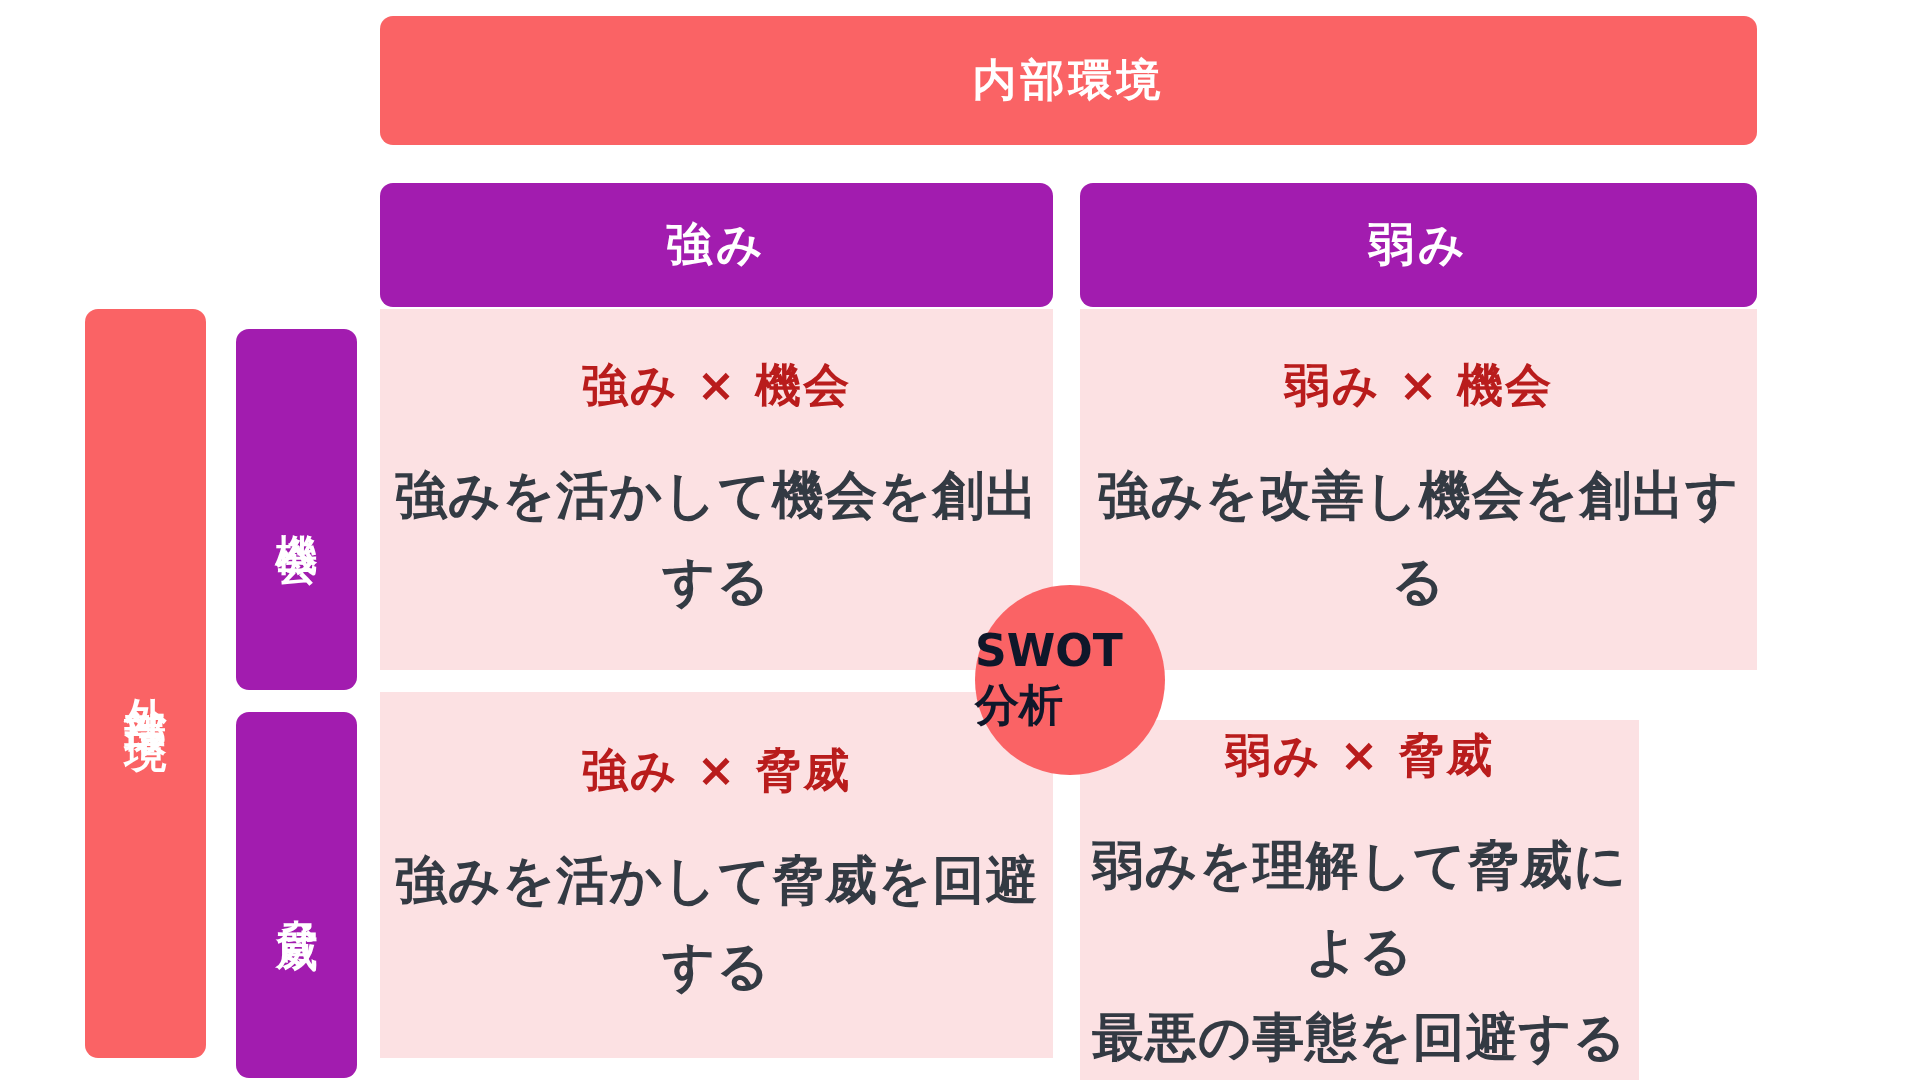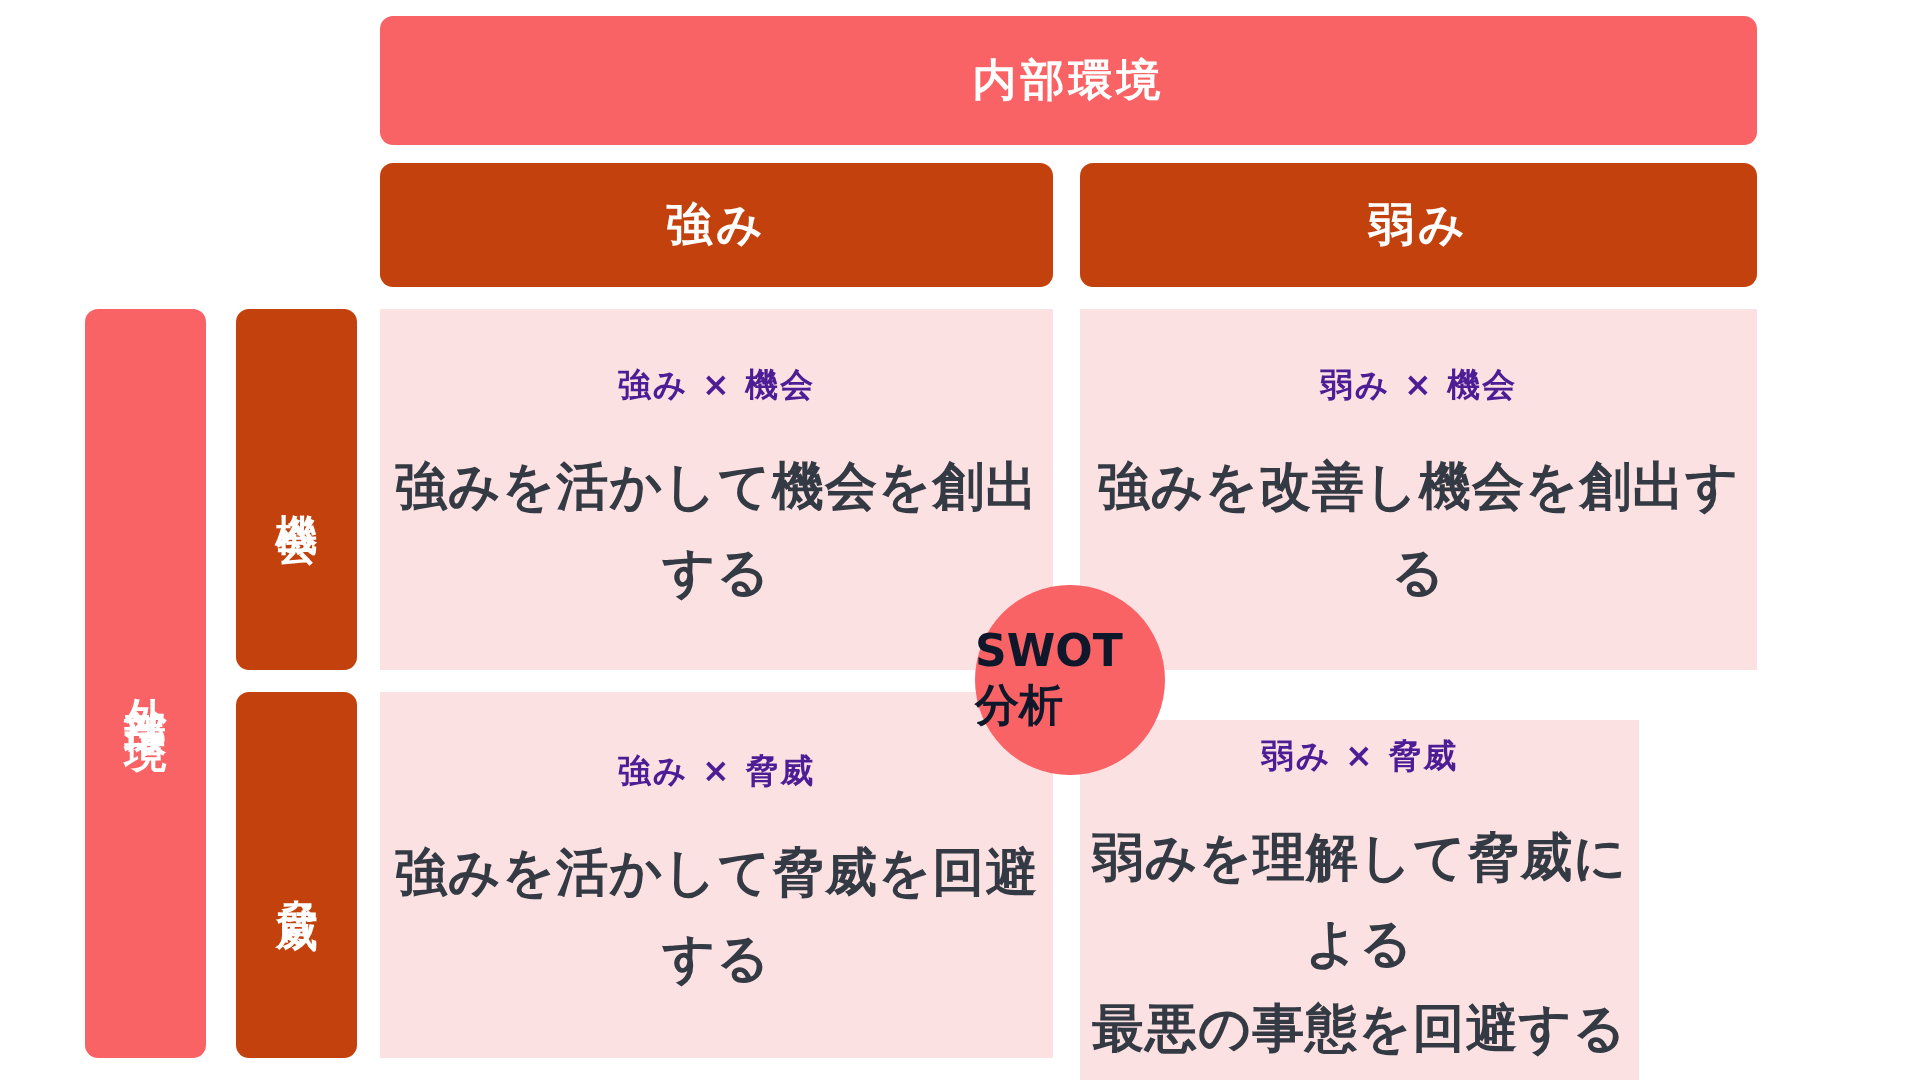--- a/index.html
+++ b/index.html
@@ -12,21 +12,21 @@
     position: relative;
     width: 1920px;
     height: 1080px;
     background: #ffffff;
     overflow: hidden;
   }
   .abs { position: absolute; }
 
   
   .bg-main   { background: #fa6365; }
-  .bg-mid    { background: #c2410c; }
+  .bg-mid    { background: #a21caf; margin-top: 20px; }
   .bg-light  { background: #fce1e3; }
 
   .band {
     display: flex;
     align-items: center;
     justify-content: center;
     color: #ffffff;
     font-weight: bold;
     border-radius: 13px;
   }
@@ -44,22 +44,22 @@
   }
 
   .quadrant {
     display: flex;
     flex-direction: column;
     align-items: center;
     justify-content: center;
     text-align: center;
   }
   .quadrant-title {
-    color: #4c1d95;
-    font-size: 33px;
+    color: #b91c1c;
+    font-size: 46px;
     font-weight: bold;
     letter-spacing: 2px;
     text-align: right;
   }
   .quadrant-desc {
     margin-top: 36px;
     color: #333a43;
     font-size: 52px;
     font-weight: bold;
     letter-spacing: 1px;

